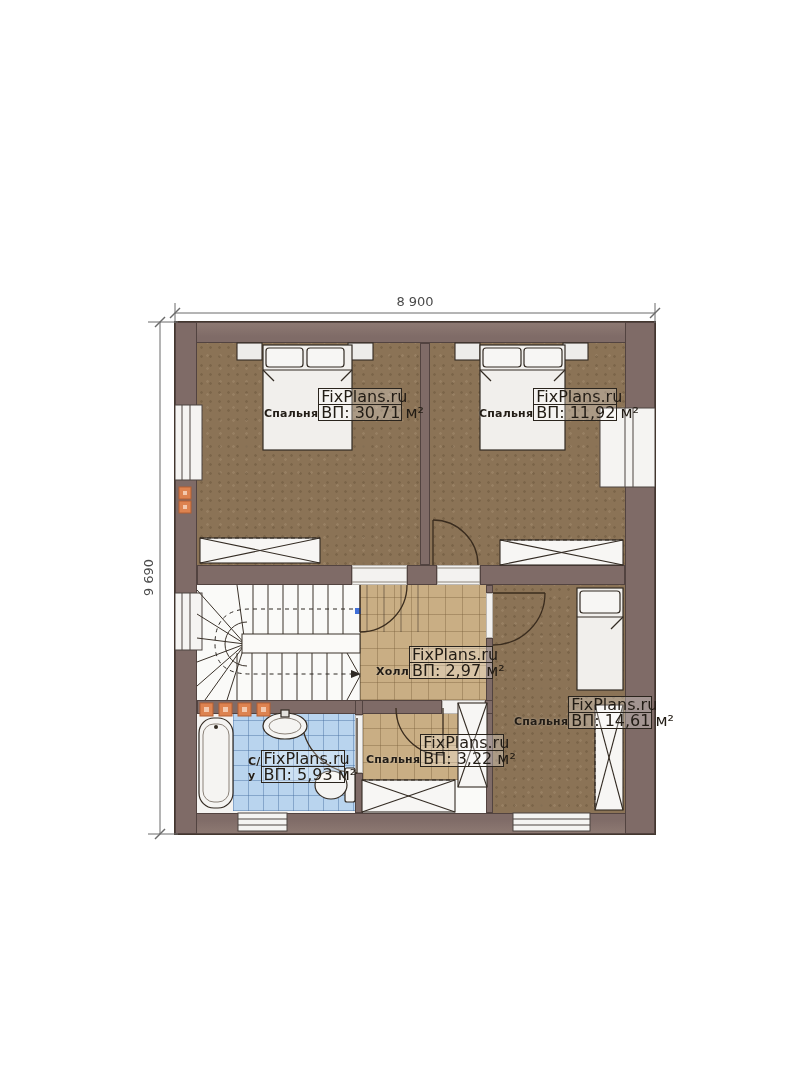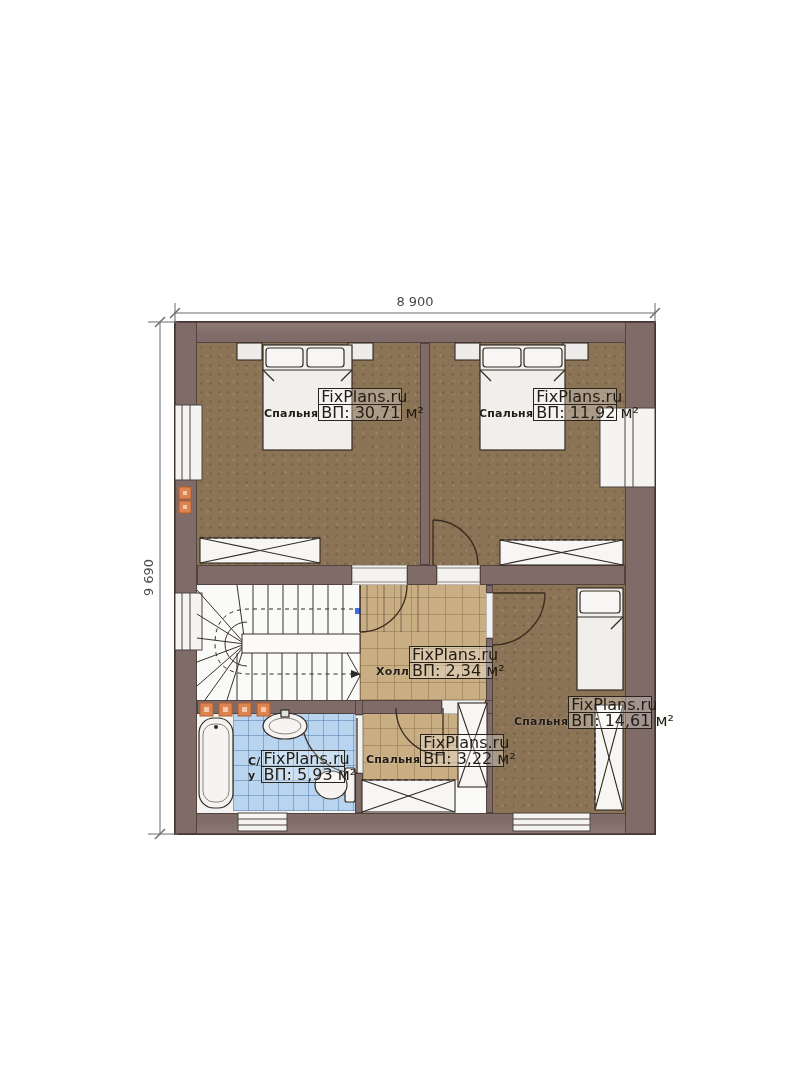--- a/index.html
+++ b/index.html
@@ -324,21 +324,21 @@
     <div class="rl-box">
       <div class="rl-brand">FixPlans.ru</div>
       <div class="rl-area">ВП: 11,92 м²</div>
     </div>
   </div>
 
   <div class="room-label" style="left:376px;top:638px;">
     <div class="rl-title">Холл</div>
     <div class="rl-box">
       <div class="rl-brand">FixPlans.ru</div>
-      <div class="rl-area">ВП: 2,34 м²</div>
+      <div class="rl-area">ВП: 2,97 м²</div>
     </div>
   </div>
 
   <div class="room-label" style="left:514px;top:688px;">
     <div class="rl-title">Спальня</div>
     <div class="rl-box">
       <div class="rl-brand">FixPlans.ru</div>
       <div class="rl-area">ВП: 14,61 м²</div>
     </div>
   </div>

